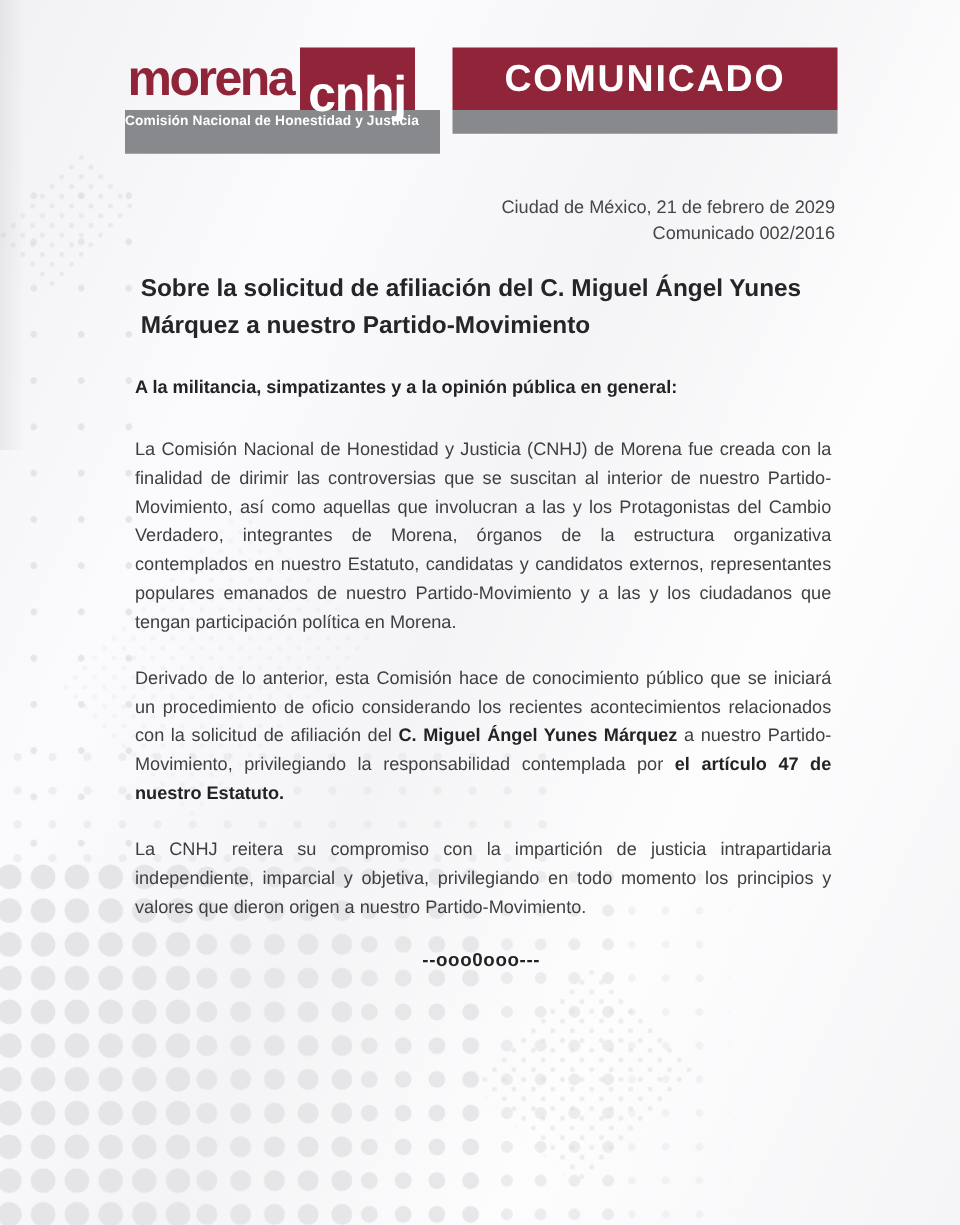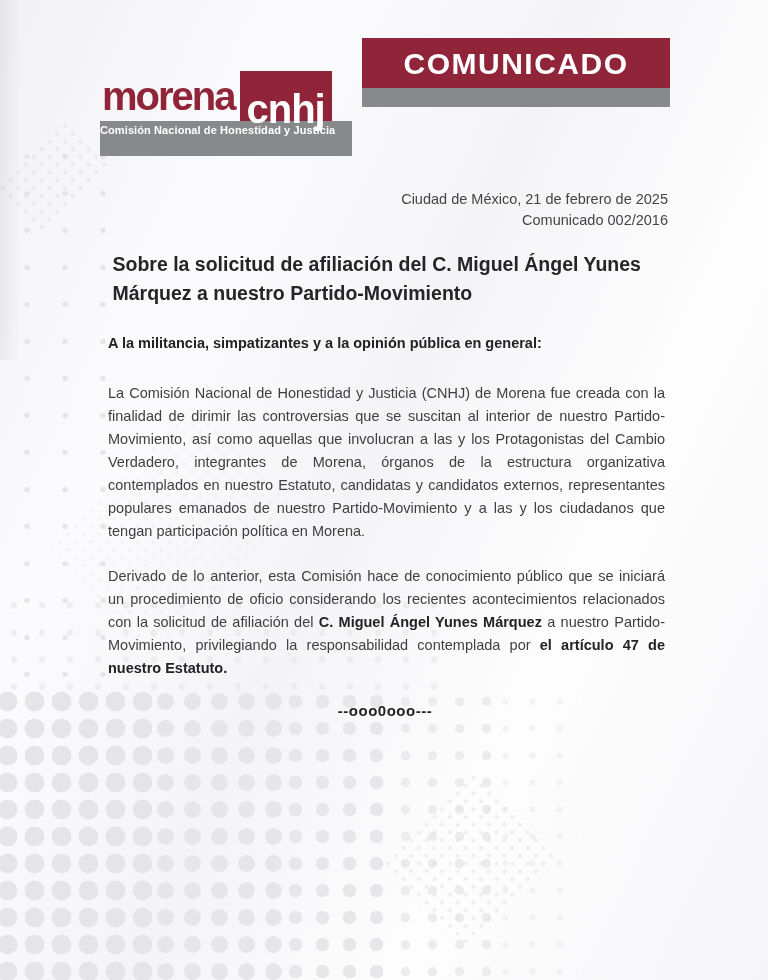--- a/index.html
+++ b/index.html
@@ -48,21 +48,21 @@
     background-size:11px 11px;}
   .cluster-1{left:22px;top:126px;width:62px;height:96px;opacity:.55;}
   .cluster-2{left:98px;top:425px;width:150px;height:205px;opacity:.25;}
   .cluster-3{left:408px;top:792px;width:118px;height:136px;opacity:.5;}
   .fold-shade{position:absolute;left:0;top:0;width:20px;height:360px;z-index:1;
     background:linear-gradient(to right,rgba(60,60,70,.07),rgba(60,60,70,0));}
   
   .content{position:absolute;left:100px;top:38px;width:570px;z-index:2;}
   .masthead{display:flex;align-items:flex-start;gap:10px;}
   .logo{width:252px;flex:0 0 auto;}
-  .logo-row{display:flex;align-items:stretch;height:50px;margin-top:33px;}
+  .logo-row{display:flex;align-items:stretch;height:50px;}
   .logo-brand{
     color:var(--brand-red,#902539);font-weight:bold;font-size:40px;
     letter-spacing:-2px;line-height:50px;padding:0 5px 0 2px;white-space:nowrap;}
   .logo-unit{
     background:var(--brand-red,#902539);color:#fff;font-weight:bold;
     font-size:40px;letter-spacing:-1px;line-height:48px;padding:14px 7px;white-space:nowrap;}
   .logo-sub{
     background:var(--brand-gray,#87898c);color:#fff;font-weight:bold;
     font-size:11px;height:35px;line-height:19px;text-align:left;
     letter-spacing:.1px;white-space:nowrap;}
@@ -116,29 +116,30 @@
         </div>
         <div class="logo-sub">Comisión Nacional de Honestidad y Justicia</div>
       </div>
       <div class="banner">
         <div class="banner-red">COMUNICADO</div>
         <div class="banner-gray"></div>
       </div>
     </header>
 
     <div class="dateline">
-      <div>Ciudad de México, 21 de febrero de 2025</div>
+      <div>Ciudad de México, 21 de febrero de 2029</div>
       <div>Comunicado 002/2016</div>
     </div>
 
     <h1 class="doc-title">Sobre la solicitud de afiliación del C. Miguel Ángel Yunes Márquez a nuestro Partido-Movimiento</h1>
 
     <p class="salutation">A la militancia, simpatizantes y a la opinión pública en general:</p>
 
     <div class="body-copy" id="paragraphs">
         <p><span>La Comisión Nacional de Honestidad y Justicia (CNHJ) de Morena fue creada con la finalidad de dirimir las controversias que se suscitan al interior de nuestro Partido-Movimiento, así como aquellas que involucran a las y los Protagonistas del Cambio Verdadero, integrantes de Morena, órganos de la estructura organizativa contemplados en nuestro Estatuto, candidatas y candidatos externos, representantes populares emanados de nuestro Partido-Movimiento y a las y los ciudadanos que tengan participación política en Morena.</span></p>
         <p><span>Derivado de lo anterior, esta Comisión hace de conocimiento público que se iniciará un procedimiento de oficio considerando los recientes acontecimientos relacionados con la solicitud de afiliación del </span><span class="b">C. Miguel Ángel Yunes Márquez</span><span> a nuestro Partido-Movimiento, privilegiando la responsabilidad contemplada por </span><span class="b">el artículo 47 de nuestro Estatuto.</span></p>
+        <p><span>La CNHJ reitera su compromiso con la impartición de justicia intrapartidaria independiente, imparcial y objetiva, privilegiando en todo momento los principios y valores que dieron origen a nuestro Partido-Movimiento.</span></p>
       </div>
 
     <div class="closing">--ooo0ooo---</div>
 
   </div>
 </div>
 
 </body></html>

